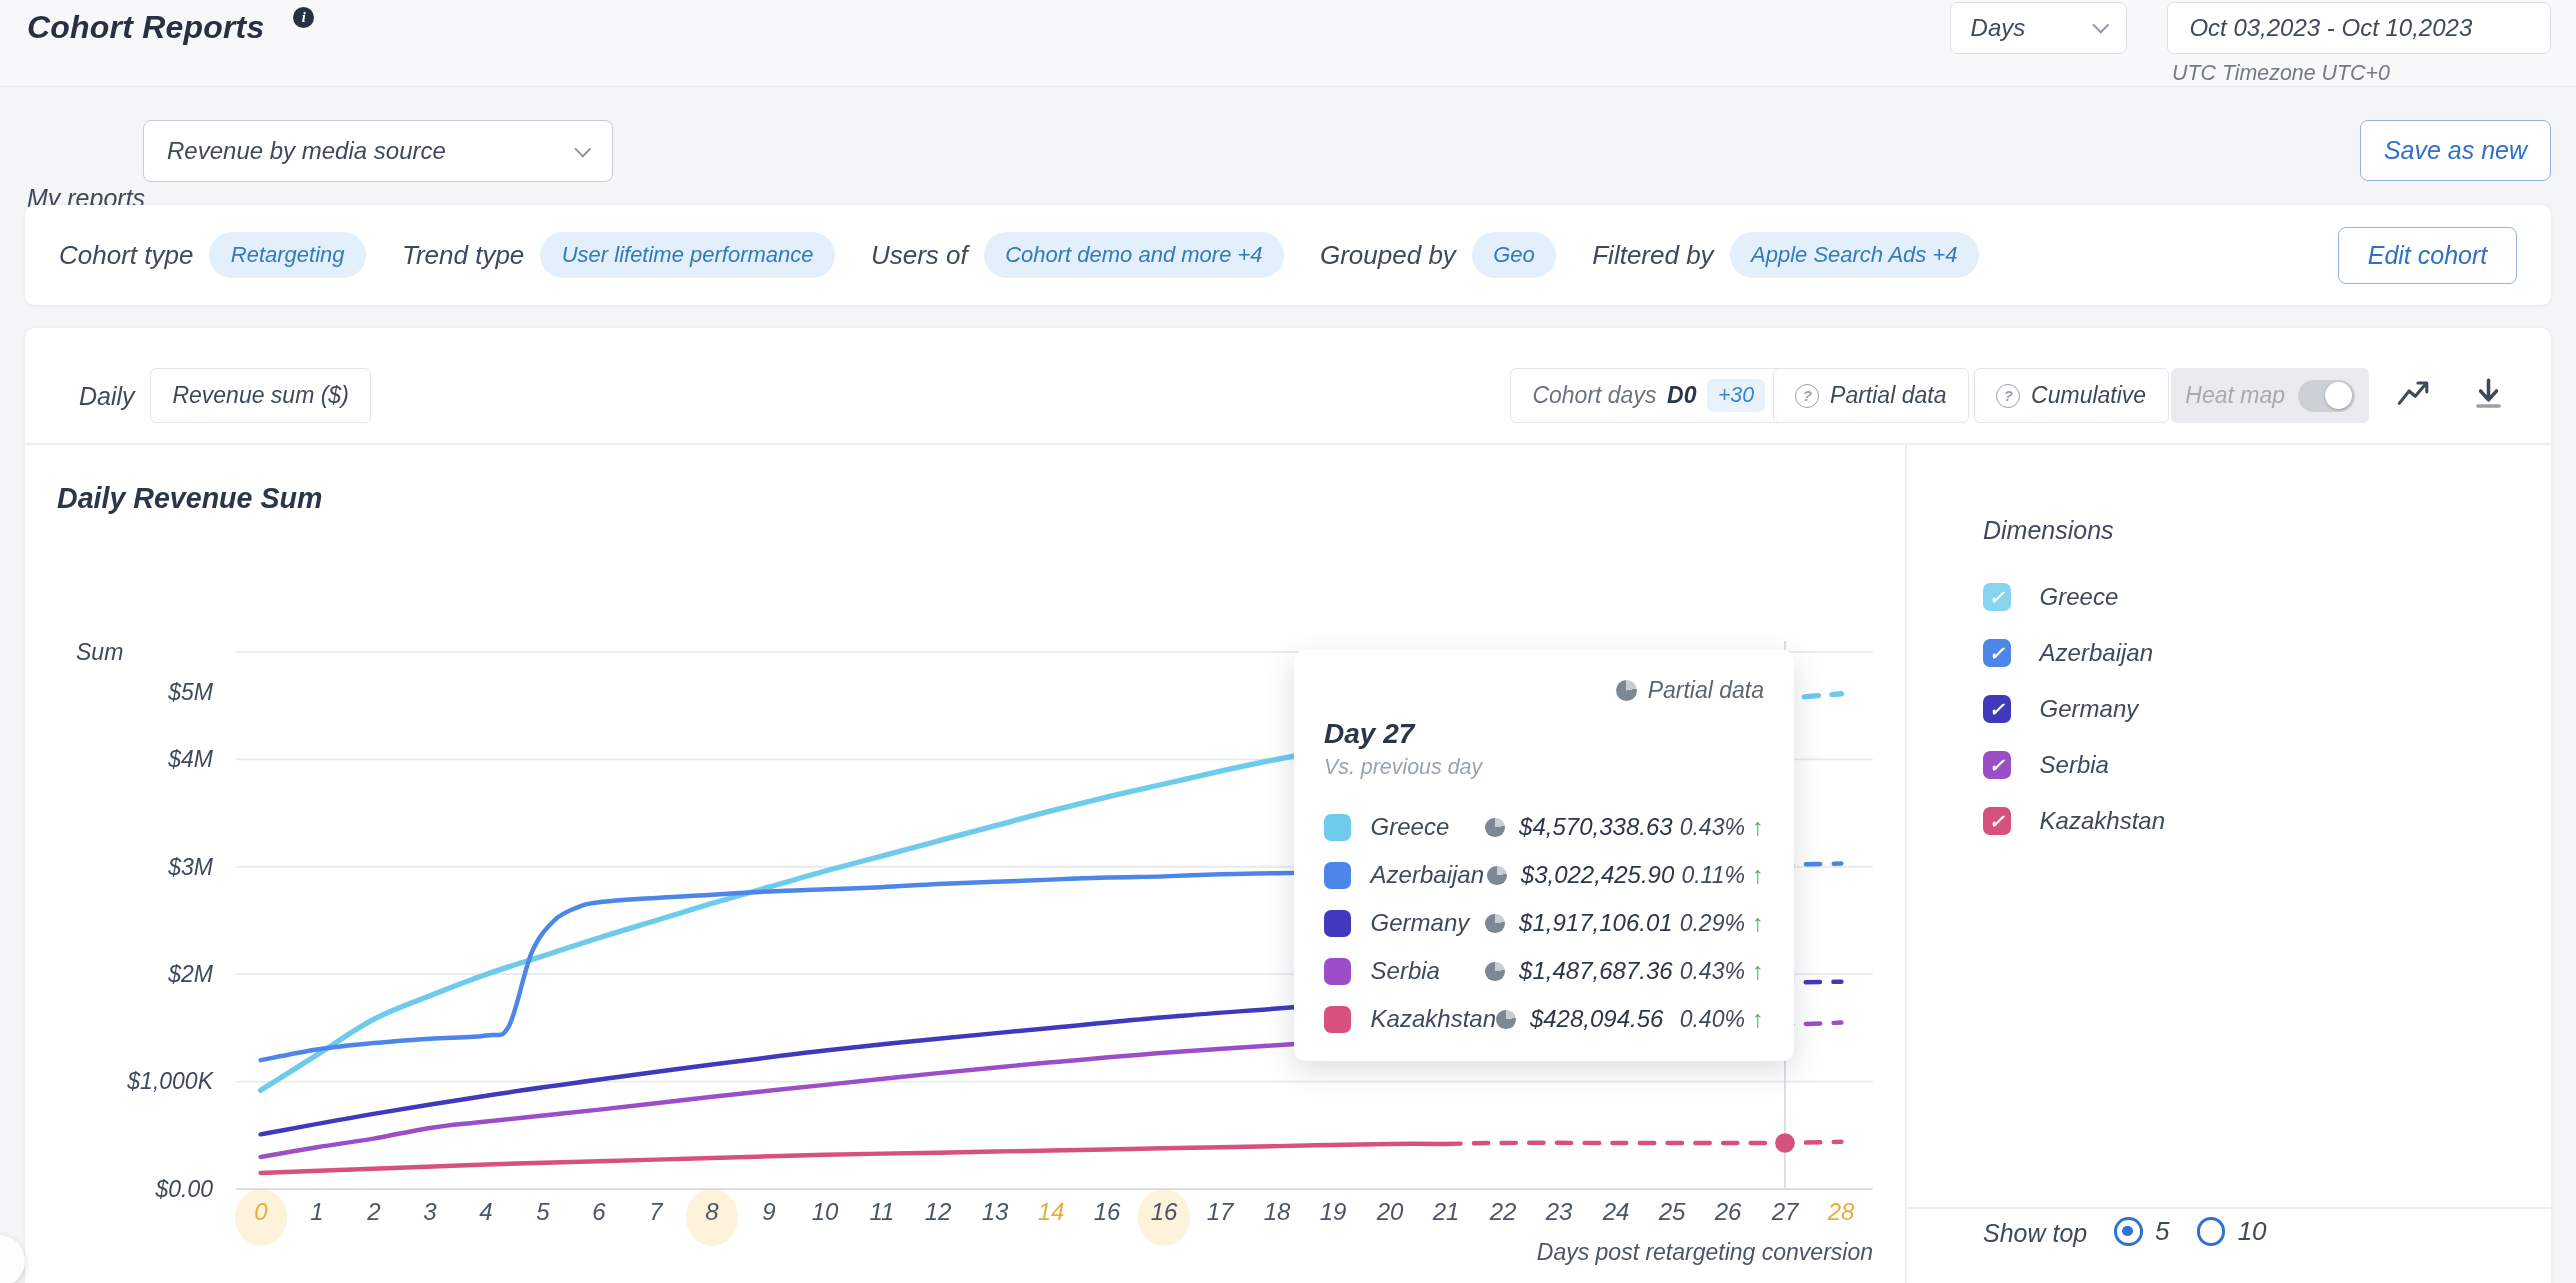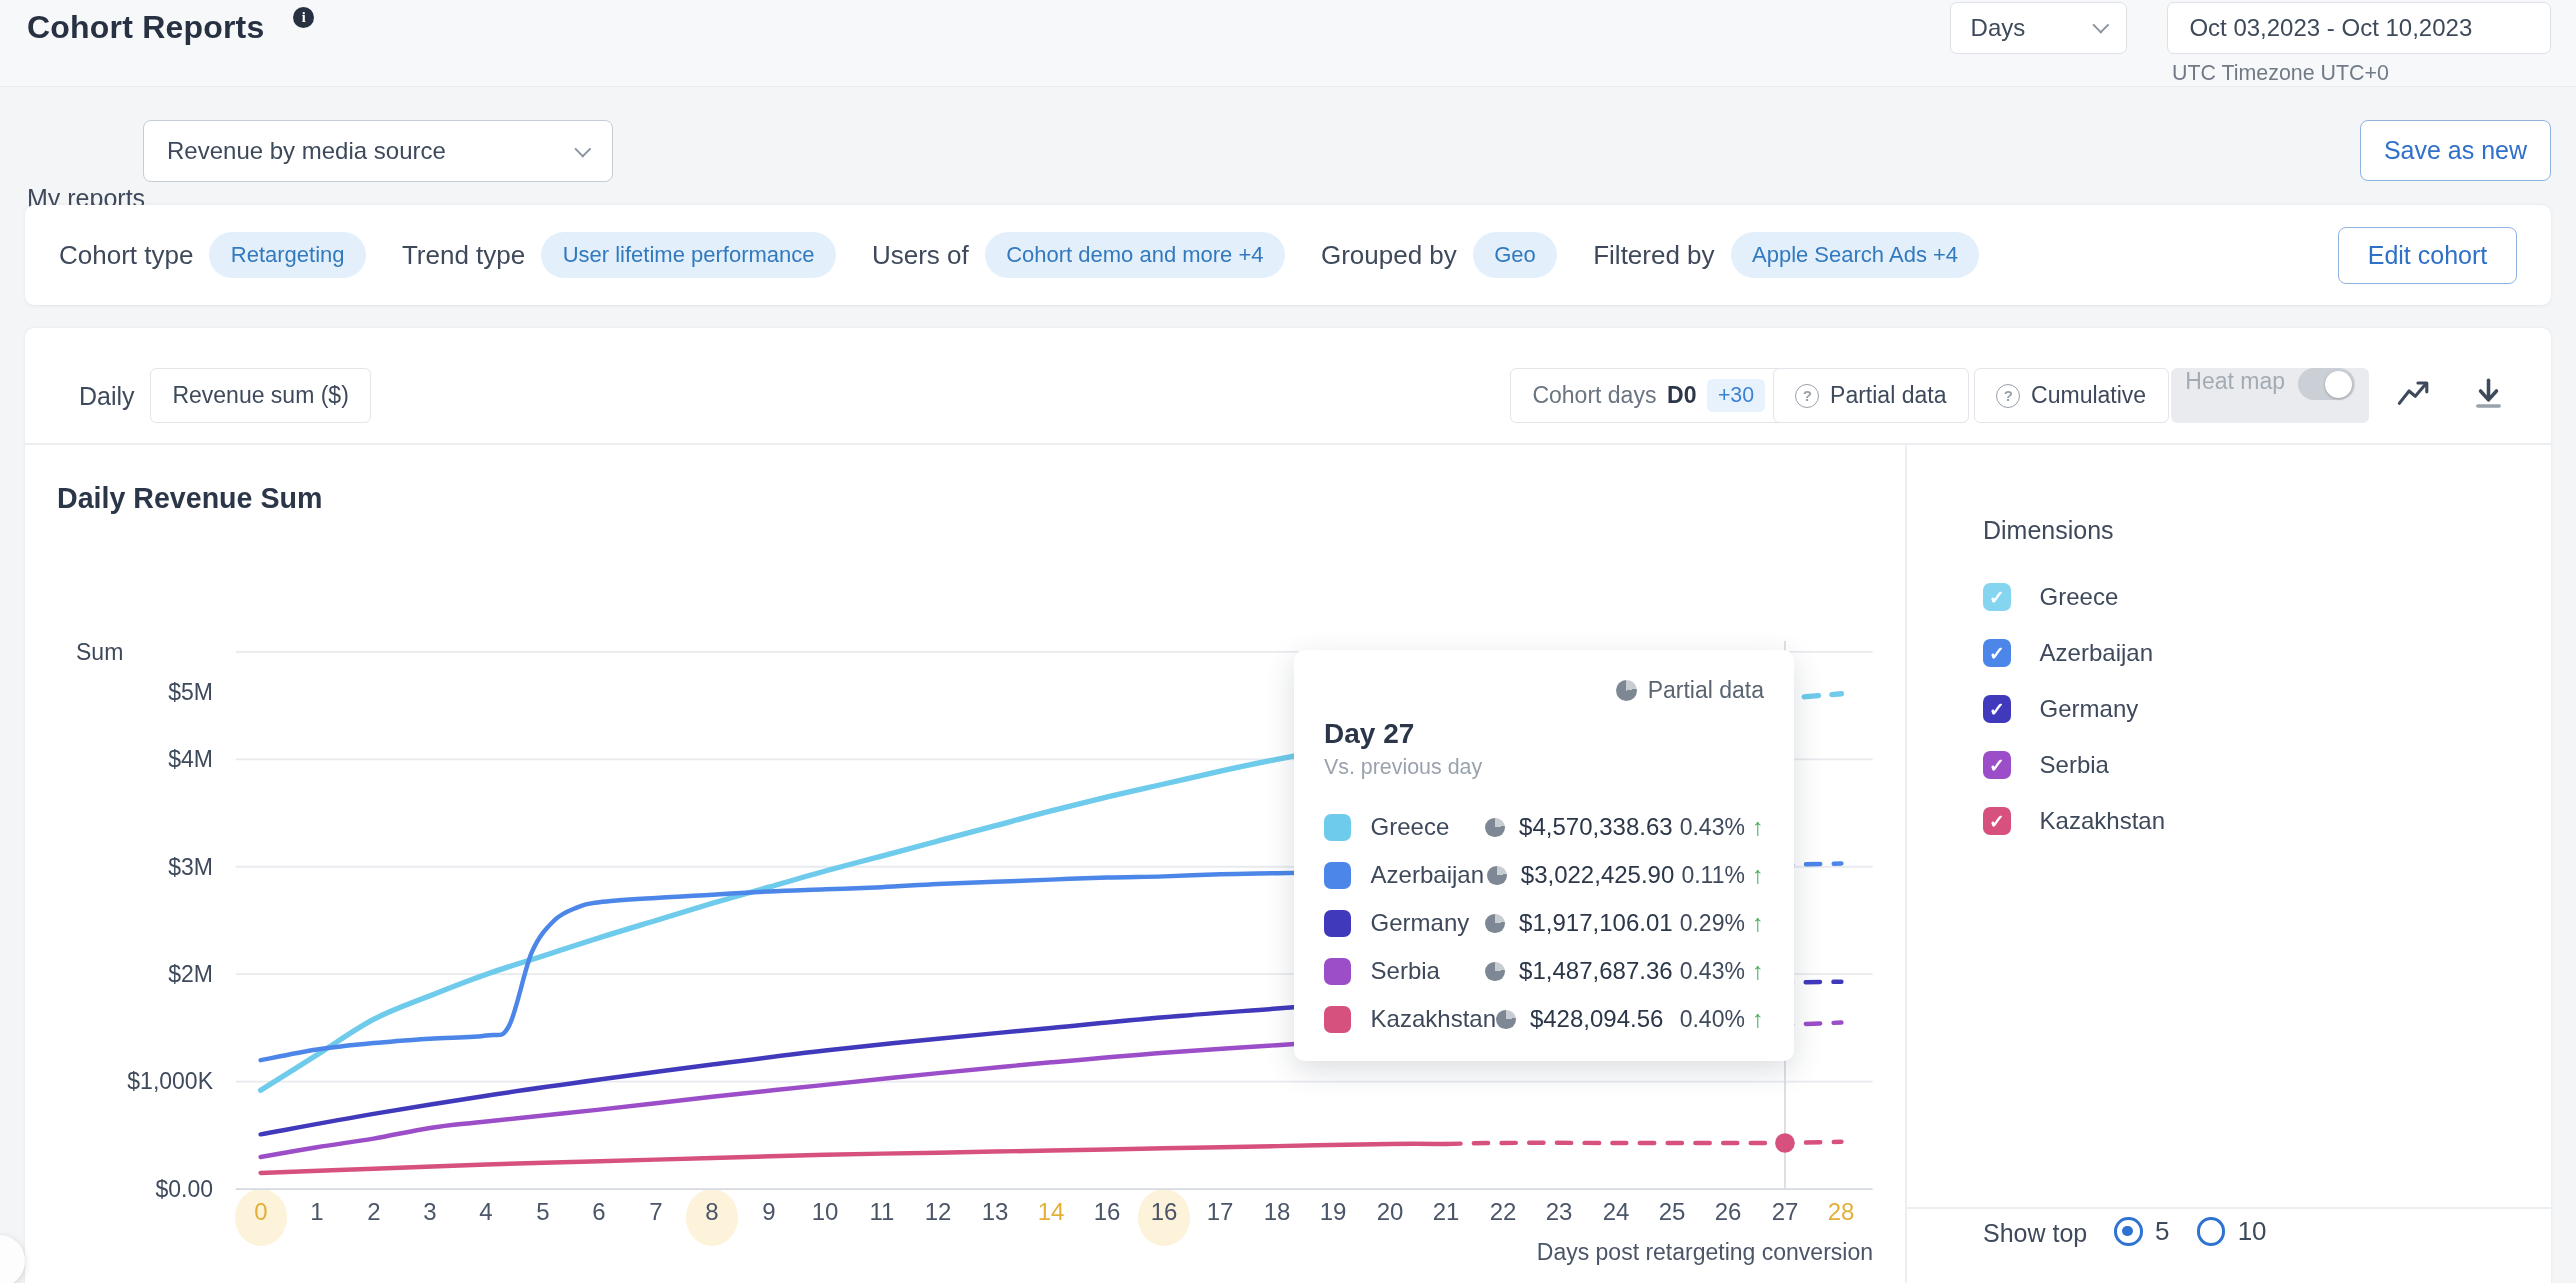--- a/index.html
+++ b/index.html
@@ -1,18 +1,18 @@
 <!DOCTYPE html>
 <html style="font-size:14.3px"><head>
 <meta charset="utf-8">
 <style>
   * { margin:0; padding:0; box-sizing:border-box; }
   html,body { width:2576px; height:1284px; overflow:hidden; background:#F3F5F7;
     font-family:"Liberation Sans", sans-serif; color:#3E4A5B; }
-  #app { position:relative; width:2576px; height:1006px; }
+  #app { position:relative; width:2576px; height:1006px;font-style:italic; }
 
   
   .header { position:absolute; left:0; top:0; width:2576px; height:87px;
     background:#F7F8FA; border-bottom:1.8px solid #E8EAEE; }
   .page-title { position:absolute; left:27px; top:9px; font-size:32px; font-weight:700; color:#273142; letter-spacing:0.2px; }
   .info-dot { position:absolute; left:293px; top:7.1px; width:21.4px; height:21.4px; border-radius:50%;
     background:#273142; color:#fff; font-size:14.3px; font-weight:700; text-align:center; line-height:21.4px; font-family:"Liberation Serif",serif;}
   .select-box { position:absolute; background:#fff; border:1.8px solid #DDE1E6; border-radius:7.1px;
     display:flex; align-items:center; font-size:24px; color:#3E4A5B; }
   .granularity { left:1950px; top:1.8px; width:177px; height:52px; padding:0 19.6px; justify-content:space-between; }
@@ -45,21 +45,21 @@
     display:flex; align-items:center; gap:10.7px; padding:0 21.4px; font-size:23px; color:#3E4A5B; }
   .metric-box { left:150px; }
   .cd-box { left:1510px; }
   .cd-label { color:#6A7480; }
   .cd-value { color:#2B3648; font-weight:700; }
   .cd-badge { background:#E8F2FC; color:#3B82D0; border-radius:6.2px; padding:3.6px 10.7px; font-size:21.4px; }
   .pd-box { left:1773px; } .cum-box { left:1974px; }
   .qicon { width:24px; height:24px; border:1.8px solid #98A0AA; border-radius:50%; color:#98A0AA;
     font-size:15px; font-weight:700; text-align:center; line-height:21.4px; flex:none;}
   .heat-pill { position:absolute; left:2171px; top:368px; width:198px; height:55px; background:#E9EBEE; border-radius:6.2px;
-    display:flex; align-items:flex-start; gap:12.5px; padding:0 14.3px; }
+    display:flex; align-items:center; gap:12.5px; padding:0 14.3px; }
   .heat-label { font-size:23px; color:#A3ABB5; }
   .toggle-track { width:57px; height:32px; border-radius:16px; background:#CBD0D6; position:relative; flex:none; }
   .toggle-knob { position:absolute; right:2.7px; top:2.7px; width:27px; height:27px; border-radius:50%; background:#fff; box-shadow:0 0.9px 2.7px rgba(0,0,0,.25);}
   .icon-btn { position:absolute; top:375px; width:39px; height:39px; }
   .trend-icon { left:2394px; } .dl-icon { left:2469px; }
   .tb-divider { position:absolute; left:25px; top:443px; width:2526px; height:1.8px; background:#ECEEF1; }
   .v-divider { position:absolute; left:1905px; top:445px; width:1.8px; height:839px; background:#ECEEF1; }
 
   
   .chart-title { position:absolute; left:57px; top:482px; font-size:28.6px; font-weight:700; color:#2B3648; }

